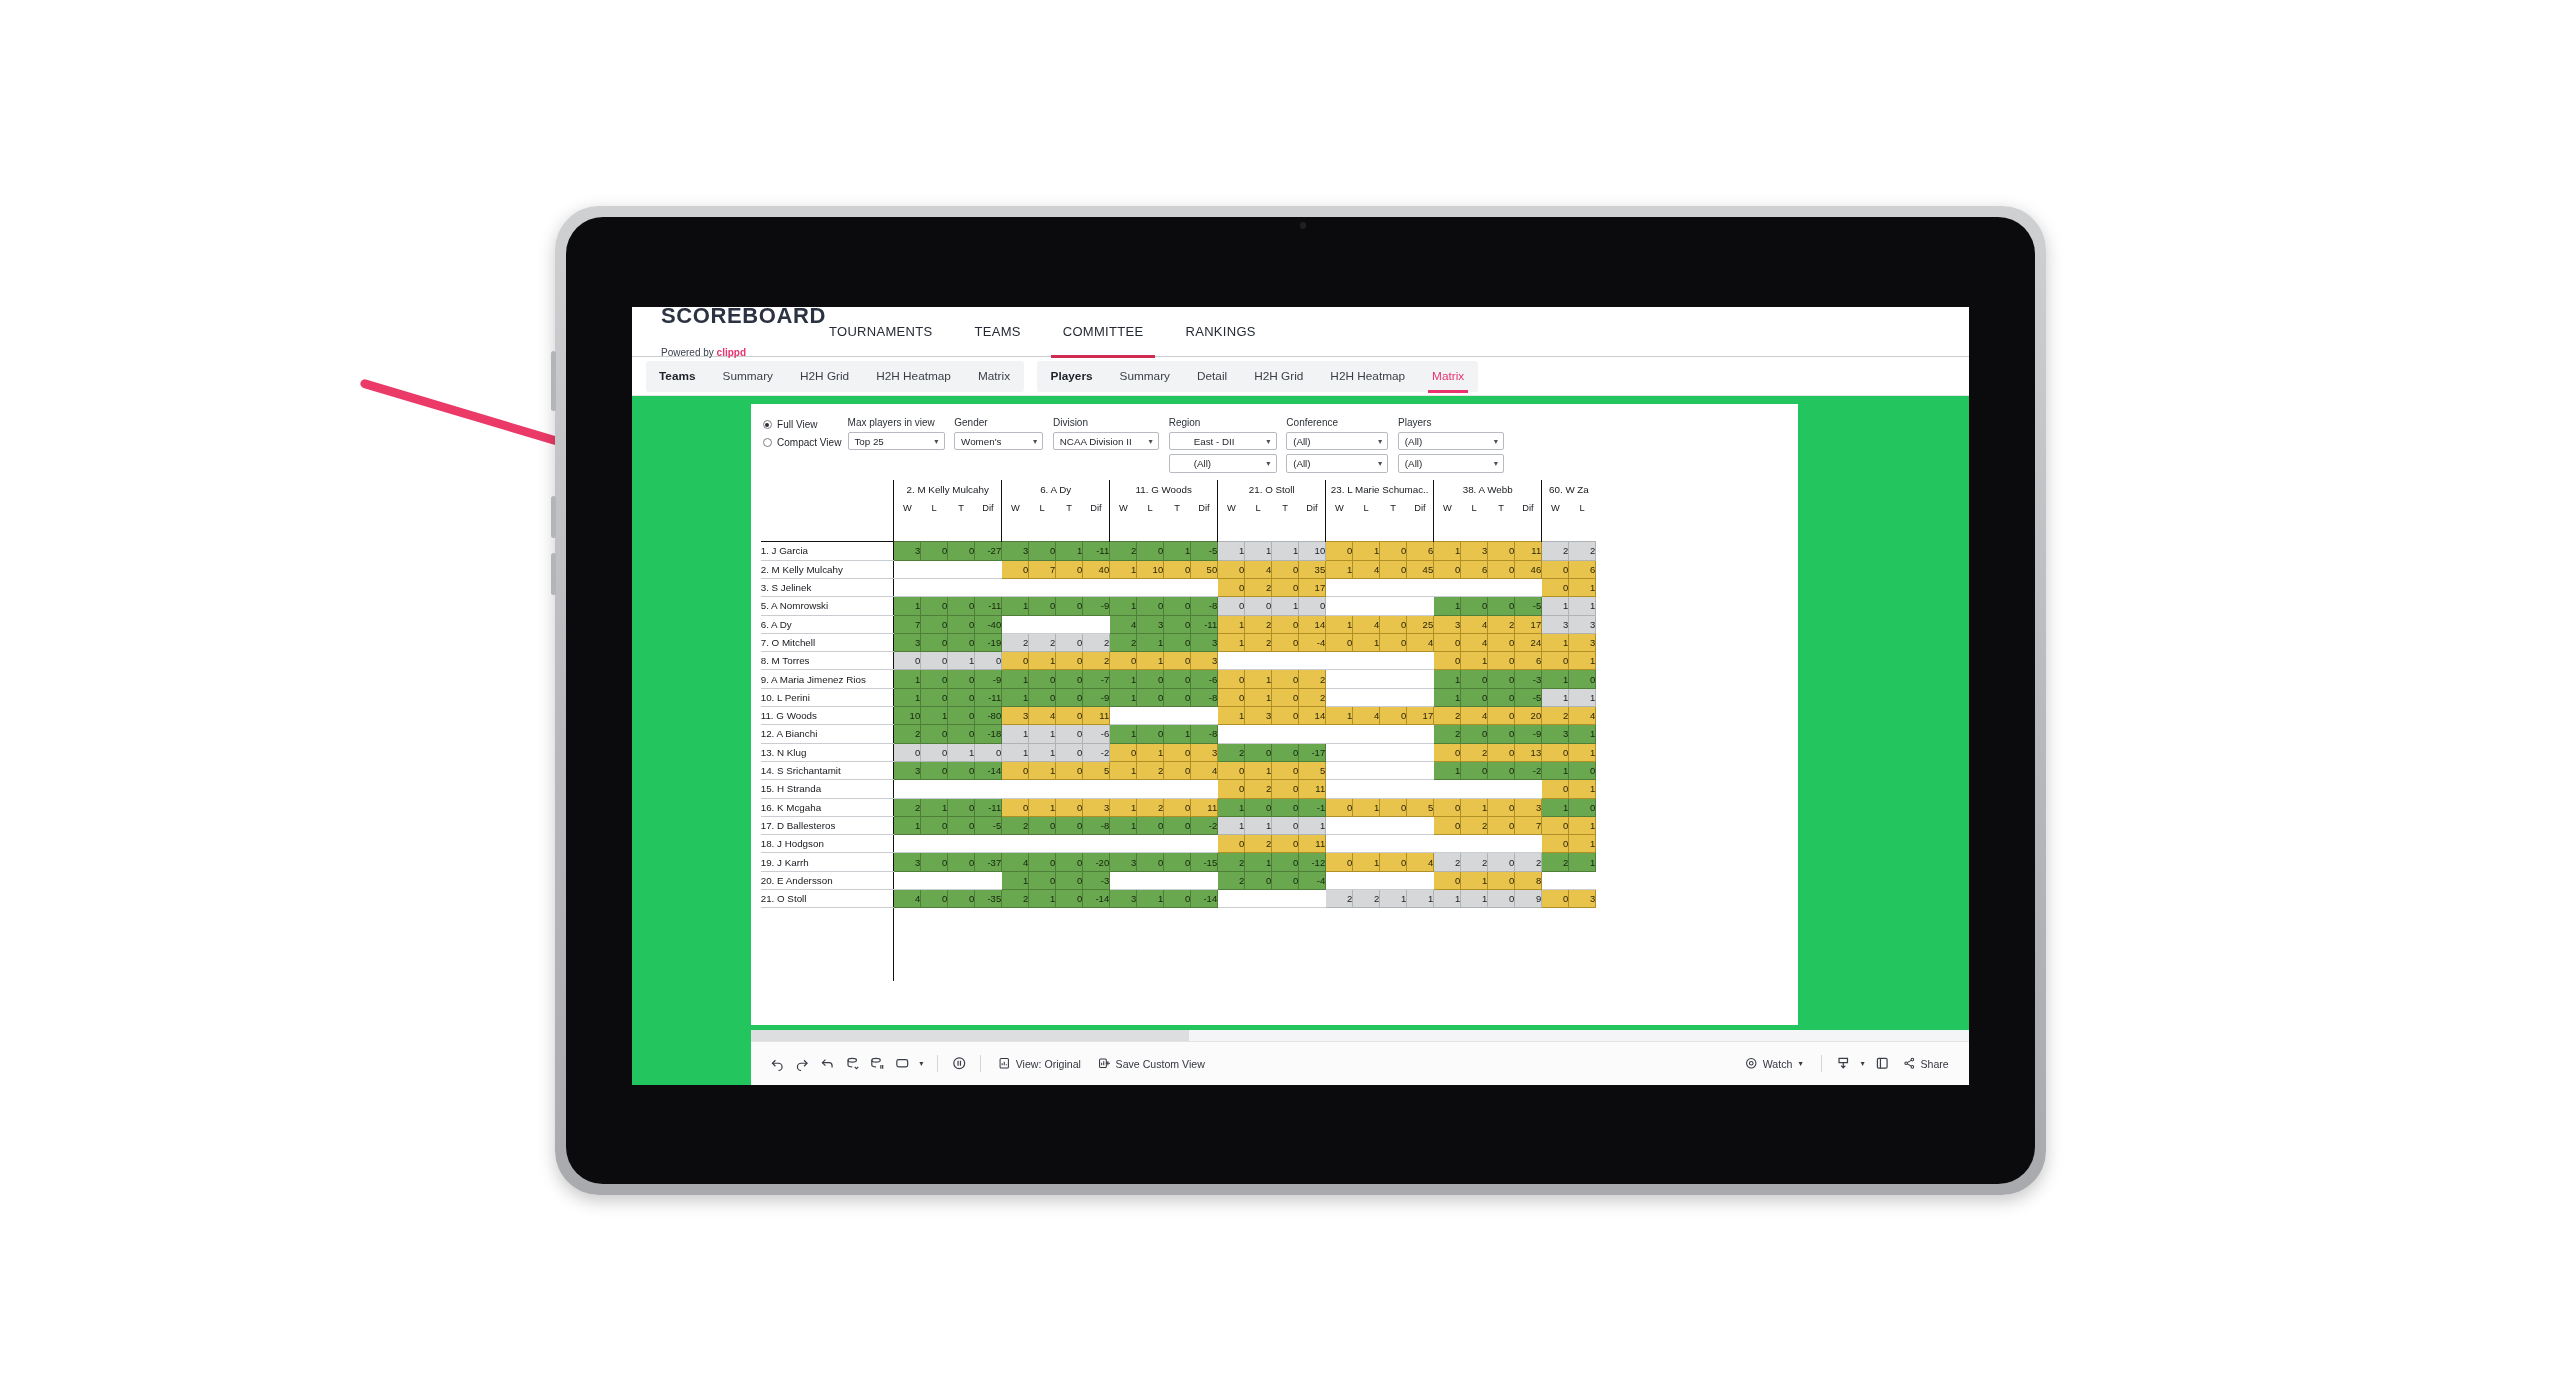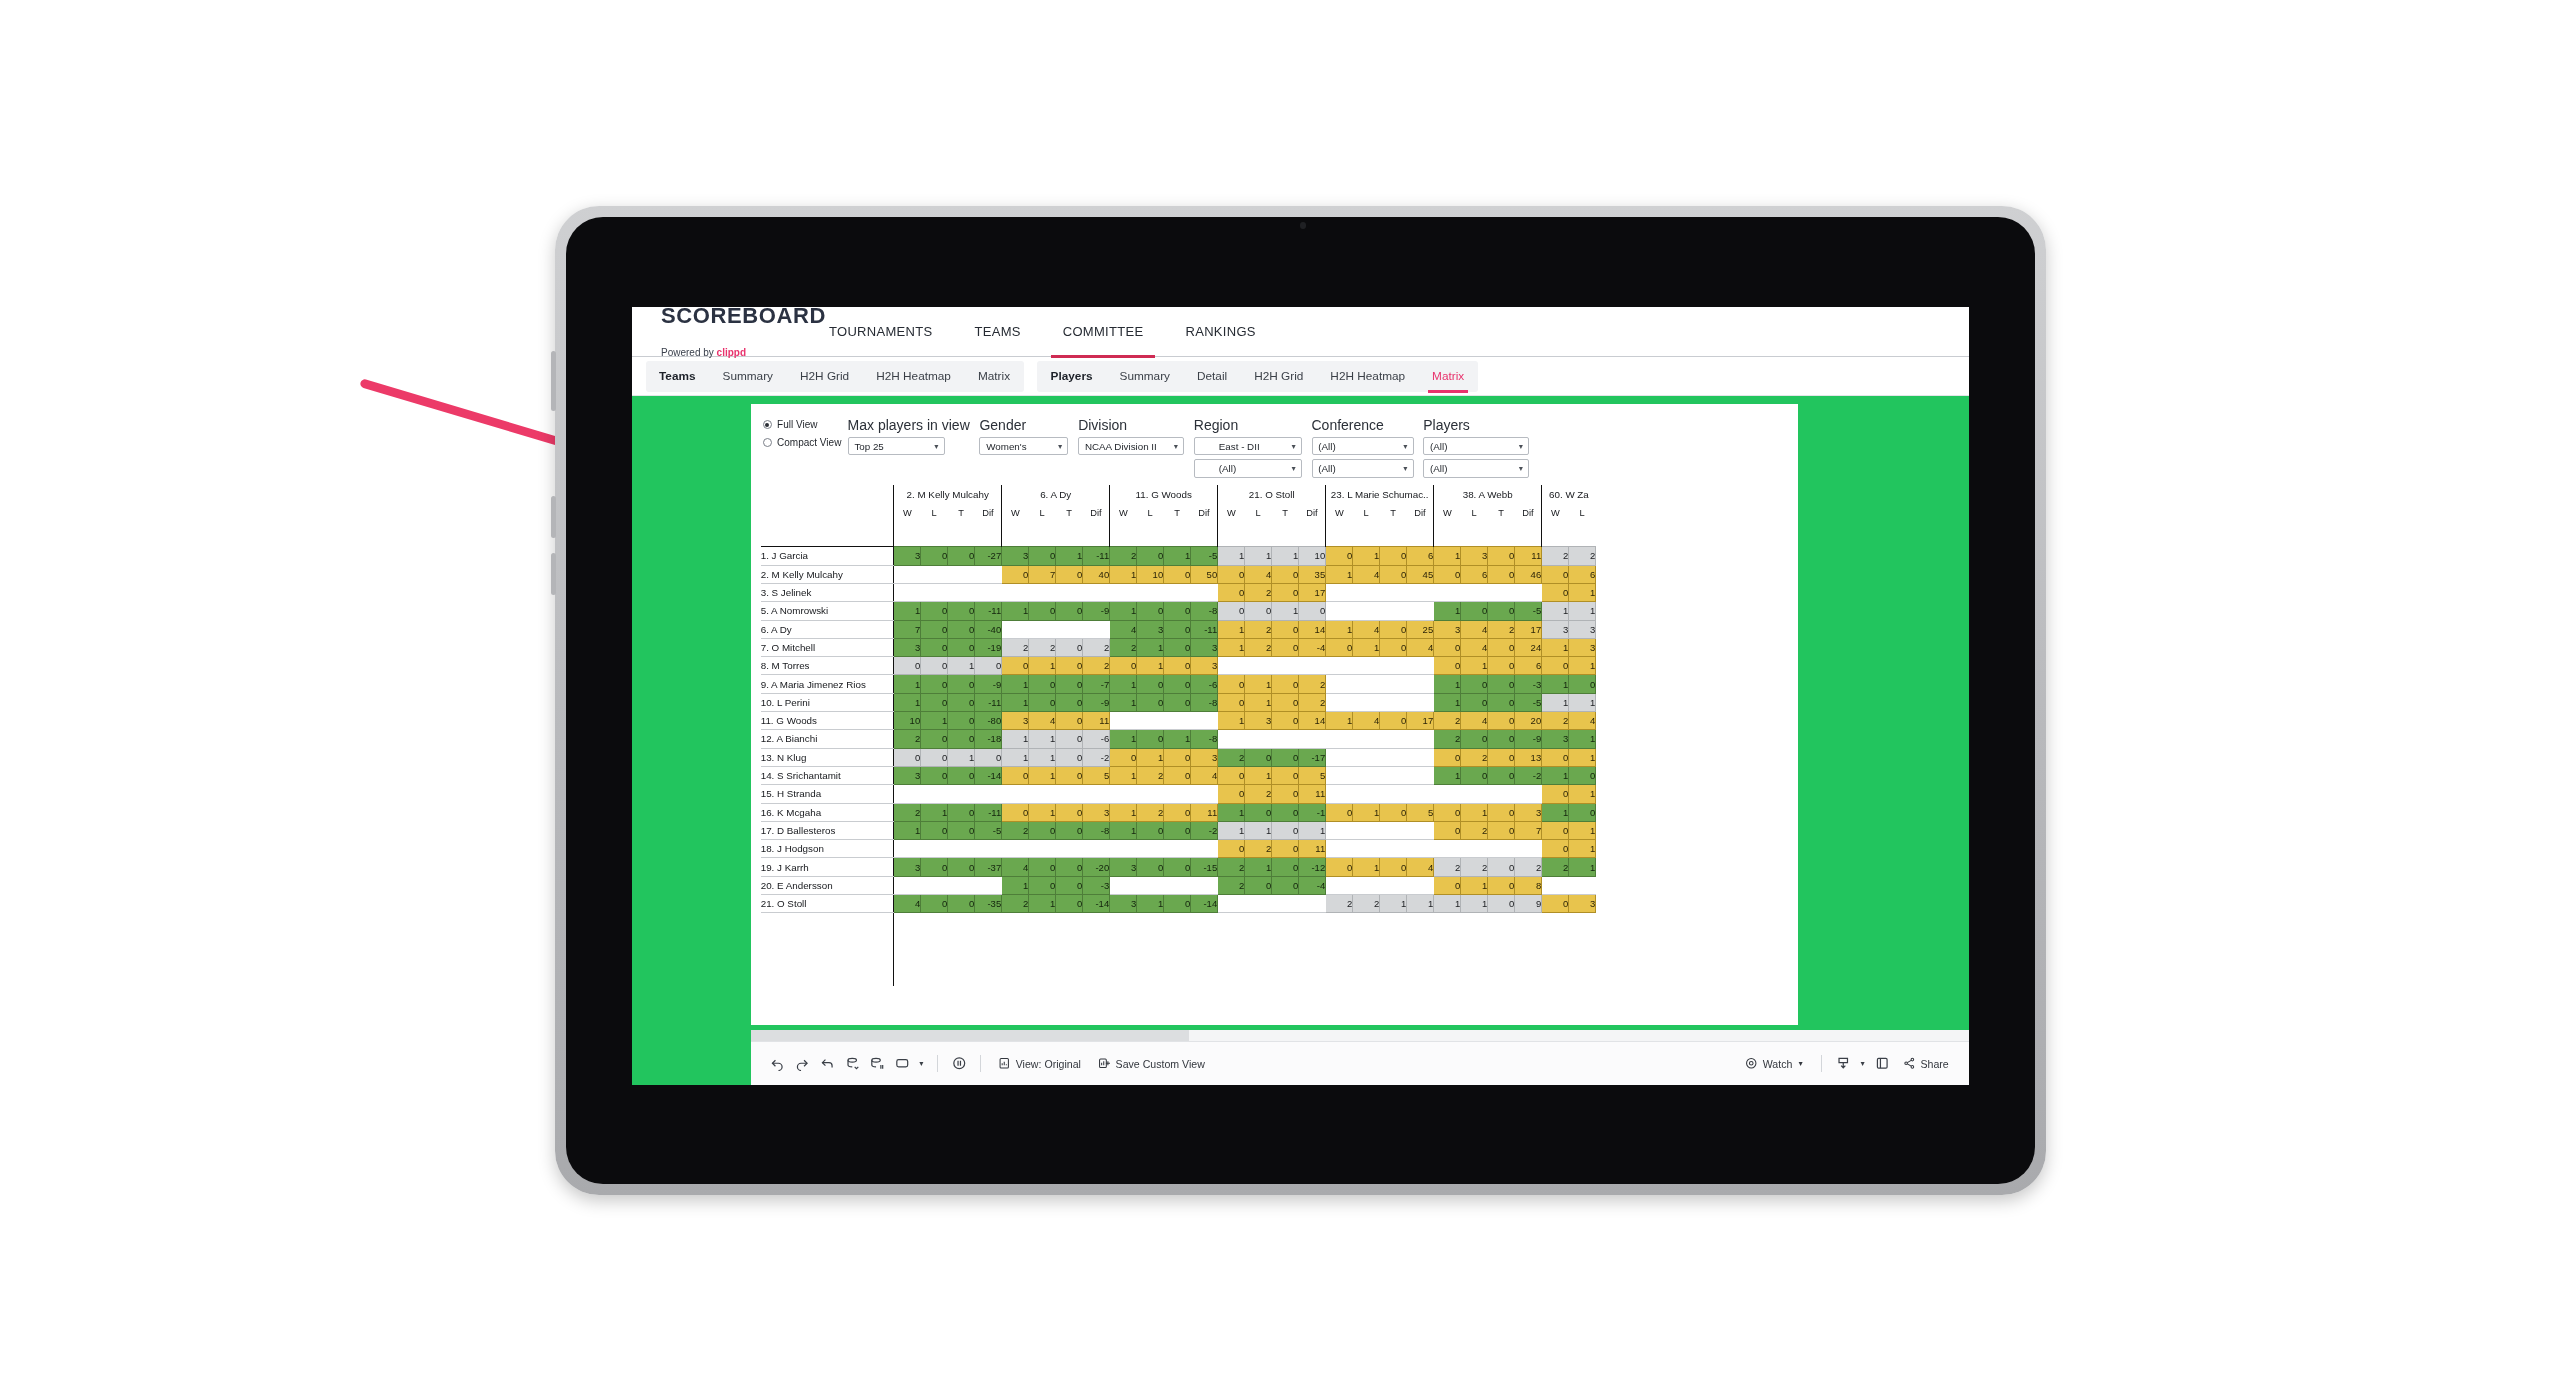--- a/index.html
+++ b/index.html
@@ -93,21 +93,21 @@
   #viewmode { width: 85px; padding-top: 1.9px; }
   .radio-row { display: flex; align-items: center; gap: 4.8px; margin-bottom: 6.8px; font-size: 10px; color: #1f2329; }
   .radio {
     width: 9.7px; height: 9.7px; border-radius: 50%; border: 1.2px solid #7b8089; background: #fff;
     display: inline-block; position: relative; flex: 0 0 auto;
   }
   .radio.on::after {
     content: ""; position: absolute; inset: 1.9px; border-radius: 50%; background: #2b2f36;
   }
   .fld { margin-right: 9.7px; }
-  .fld-label { font-size: 14px; color: #2b3038; margin-bottom: 3.9px; }
+  .fld-label { font-size: 10px; color: #2b3038; margin-bottom: 3.9px; }
   .sel {
     height: 18.3px; border: 1px solid #b7bbc1; background: #fff; border-radius: 2px;
     display: flex; align-items: center; justify-content: space-between;
     padding: 0 3.9px 0 5.8px; font-size: 9.8px; color: #1e2228; cursor: pointer;
   }
   .sel + .sel { margin-top: 3.9px; }
   .caret { font-size: 6.8px; color: #4a4f57; margin-left: 5.8px; }
   .w-mx { width: 97px; } .w-gd { width: 89px; } .w-dv { width: 106px; }
   .w-rg { width: 108px; padding-left: 24px; } .w-cf { width: 102px; } .w-pl { width: 106px; }
 

